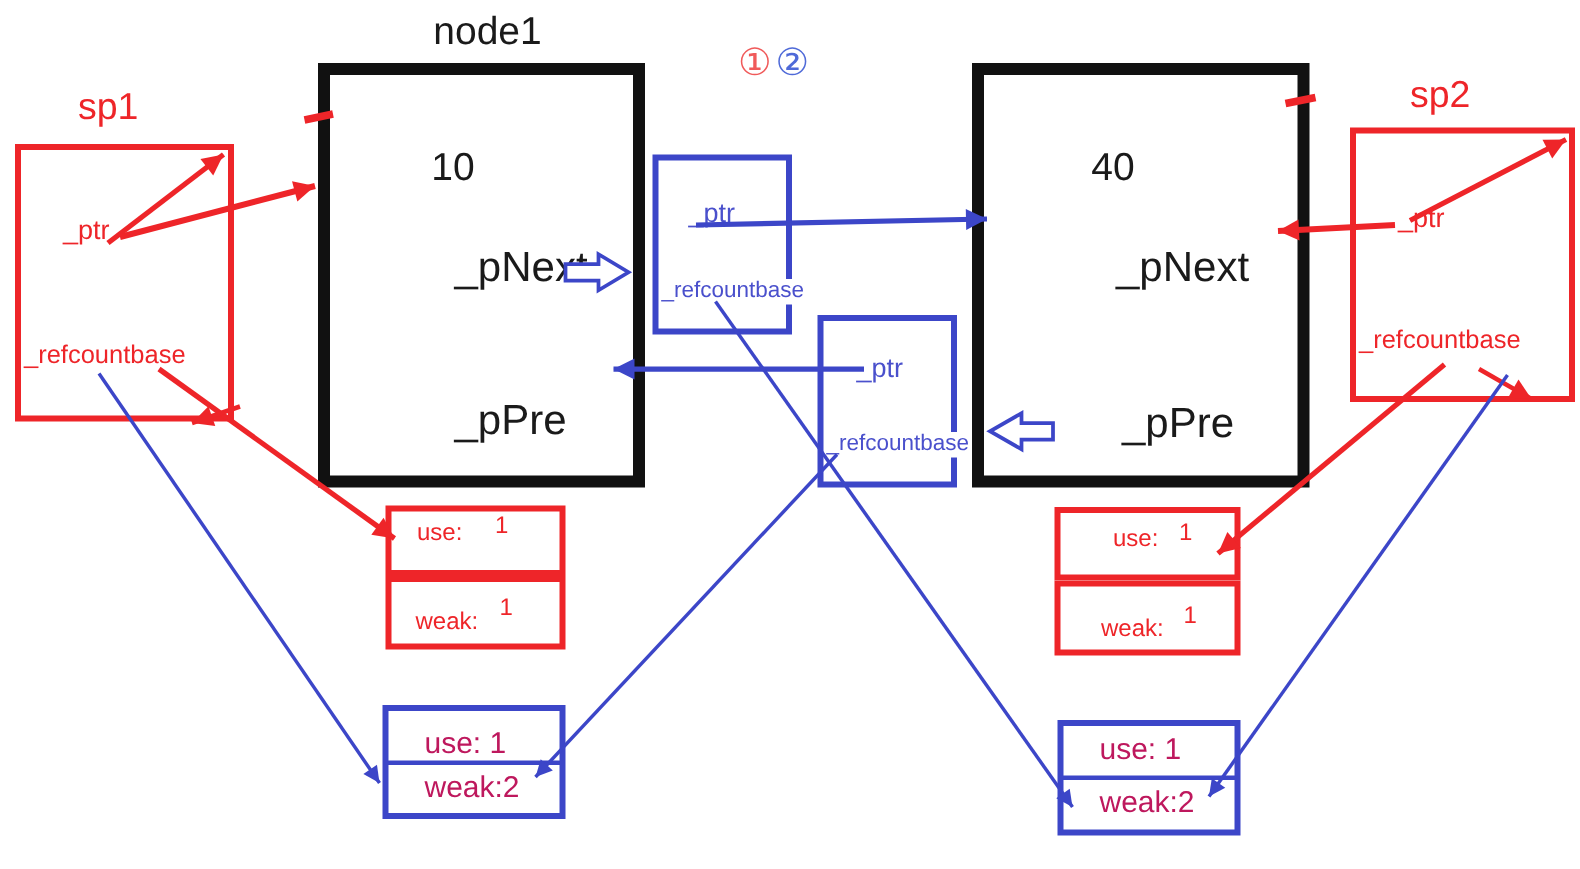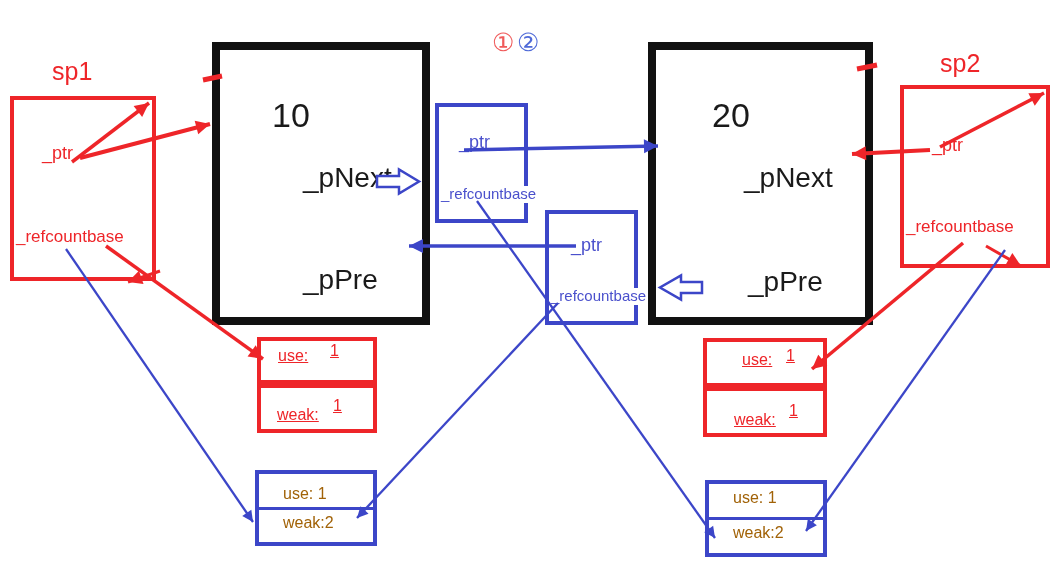--- a/index.html
+++ b/index.html
@@ -6,21 +6,21 @@
   .stage{position:relative;width:1053px;height:579px;background:#fff;
          font-family:"Liberation Sans",sans-serif;overflow:hidden;}
   .abs{position:absolute;white-space:nowrap;line-height:1.1;}
   
   .node-title{font-size:26px;color:#1a1a1a;text-align:center;width:150px;}
   #node1-title{left:250px;top:6px;}
   #node2-title{left:690px;top:6px;}
   .node-box{position:absolute;border:8px solid #111;background:#fff;}
   #node1-box{left:212px;top:42px;width:202px;height:267px;}
   #node2-box{left:648px;top:42px;width:209px;height:267px;}
-  .node-value{font-size:34px;color:#1a1a1a;width:60px;}
+  .node-value{font-size:26px;color:#1a1a1a;width:60px;text-align:center;}
   #node1-value{left:272px;top:97px;}
   #node2-value{left:712px;top:97px;}
   .node-field{font-size:28px;color:#1a1a1a;margin-left:44px;}
   #node1-next{left:259px;top:163px;}
   #node1-pre{left:259px;top:265px;}
   #node2-next{left:700px;top:163px;}
   #node2-pre{left:704px;top:267px;}
   
   .sp-title{font-size:25px;color:#ee2529;}
   #sp1-title{left:52px;top:58px;text-align:center;}
@@ -42,54 +42,55 @@
   #wpB-ptr{left:571px;top:236px;}
   .wp-refc{font-size:15px;color:#4a50cc;background:#fff;padding:0 1px;}
   #wpA-refc{left:440px;top:186px;}
   #wpB-refc{left:550px;top:288px;}
   
   .rc-cell{position:absolute;border:4px solid #ee2529;background:#fff;}
   #rc1-use{left:257px;top:337px;width:112px;height:39px;}
   #rc1-weak{left:257px;top:384px;width:112px;height:41px;}
   #rc2-use{left:703px;top:338px;width:116px;height:41px;}
   #rc2-weak{left:703px;top:387px;width:116px;height:42px;}
-  .rc-label{font-size:16px;color:#ee2529;text-decoration:underline;}
+  .rc-label{font-size:16px;color:#ee2529;}
   #rc1-use-label{left:278px;top:347px;}   #rc1-use-val{left:330px;top:342px;}
   #rc1-weak-label{left:277px;top:406px;}  #rc1-weak-val{left:333px;top:397px;}
   #rc2-use-label{left:742px;top:351px;}   #rc2-use-val{left:786px;top:347px;}
   #rc2-weak-label{left:734px;top:411px;}  #rc2-weak-val{left:789px;top:402px;}
   
   .bc-box{position:absolute;border:4px solid #3c46c8;background:#fff;}
   #bc1{left:255px;top:470px;width:114px;height:68px;}
   #bc2{left:705px;top:480px;width:114px;height:69px;}
   .bc-divider{position:absolute;background:#3c46c8;height:3px;}
   #bc1-div{left:257px;top:507px;width:118px;}
   #bc2-div{left:707px;top:517px;width:118px;}
-  .bc-text{font-size:16px;color:#a16207;}
+  .bc-text{font-size:20px;color:#be185d;}
   #bc1-use{left:283px;top:485px;}  #bc1-weak{left:283px;top:514px;}
   #bc2-use{left:733px;top:489px;}  #bc2-weak{left:733px;top:524px;}
   
   #step1{left:492px;top:29px;font-size:25px;color:#f05a5a;}
   #step2{left:517px;top:29px;font-size:25px;color:#4f6ad8;}
   #watermark{right:2px;top:552px;font-size:15px;color:#d6d6d6;}
   
   #arrows{position:absolute;left:0;top:0;width:1053px;height:579px;pointer-events:none;}
 </style>
 </head>
 <body>
 
 <div class="stage">
 
+  <div class="abs node-title" id="node1-title">node1</div>
   <div class="node-box" id="node1-box"></div>
   <div class="abs node-value" id="node1-value">10</div>
   <div class="abs node-field" id="node1-next">_pNext</div>
   <div class="abs node-field" id="node1-pre">_pPre</div>
 
   <div class="node-box" id="node2-box"></div>
-  <div class="abs node-value" id="node2-value">20</div>
+  <div class="abs node-value" id="node2-value">40</div>
   <div class="abs node-field" id="node2-next">_pNext</div>
   <div class="abs node-field" id="node2-pre">_pPre</div>
 
   <div class="abs sp-title" id="sp1-title">sp1</div>
   <div class="sp-box" id="sp1-box"></div>
   <div class="abs sp-label" id="sp1-ptr">_ptr</div>
   <div class="abs sp-label" id="sp1-refc">_refcountbase</div>
 
   <div class="abs sp-title" id="sp2-title">sp2</div>
   <div class="sp-box" id="sp2-box"></div>

